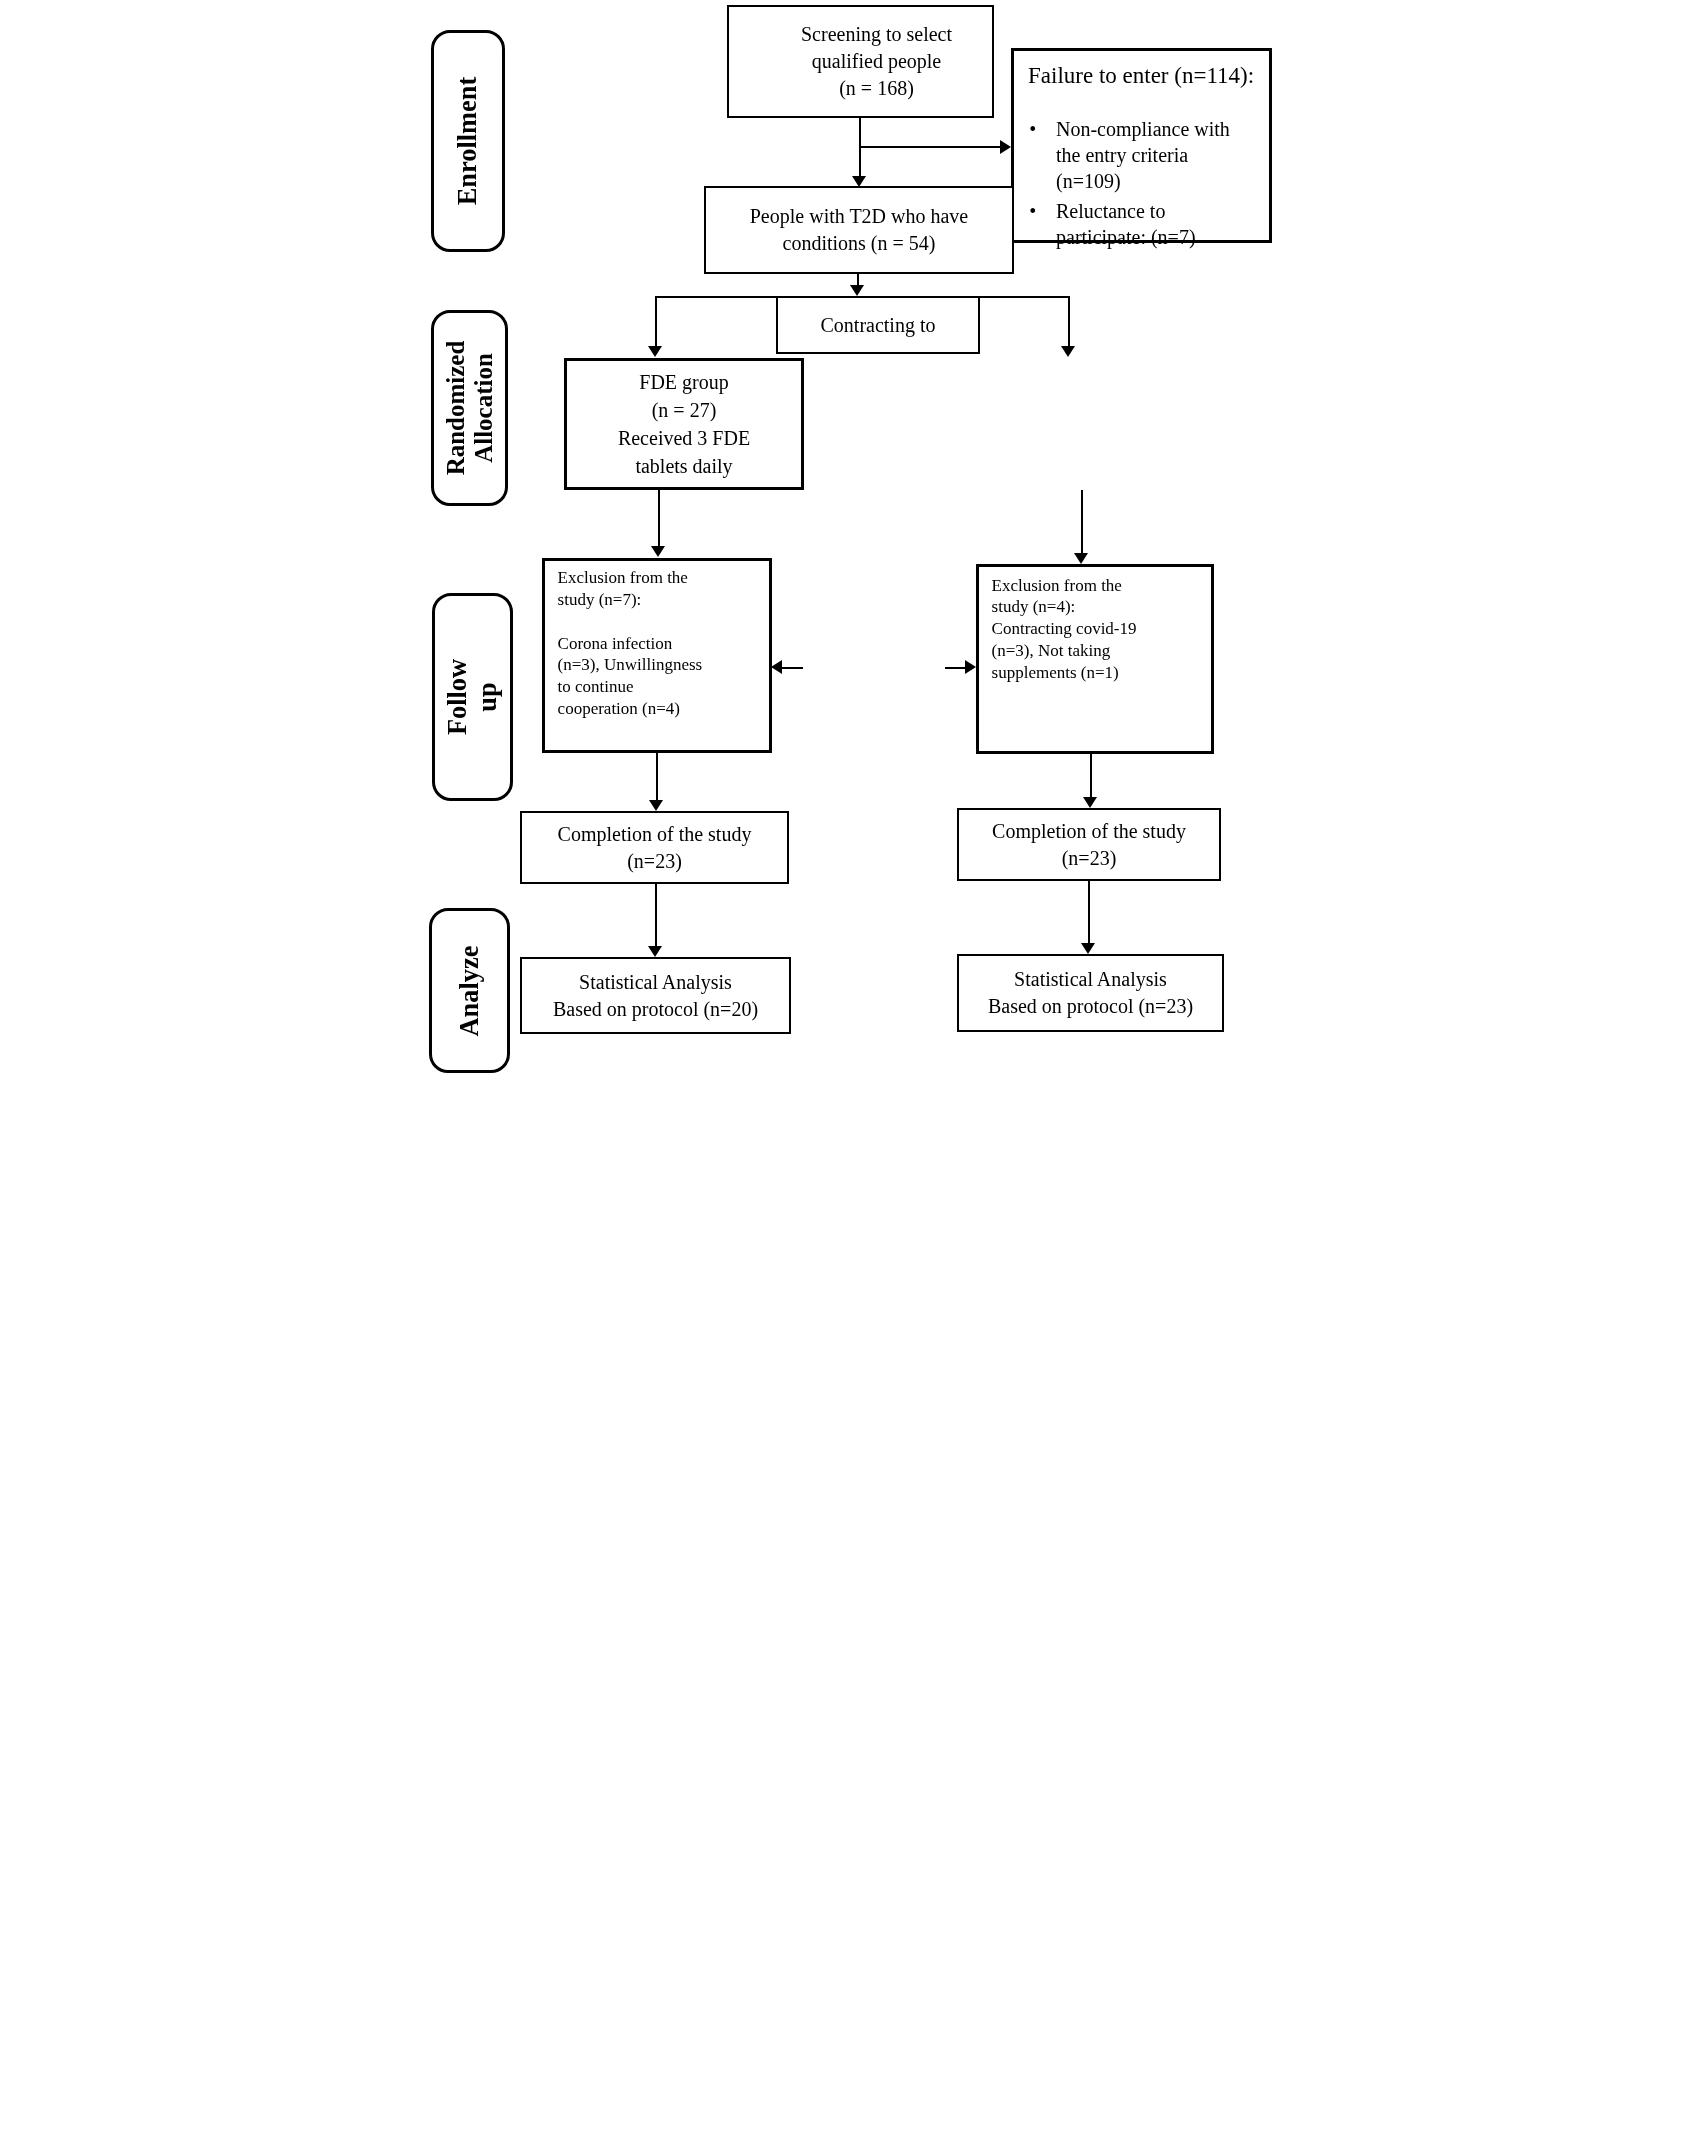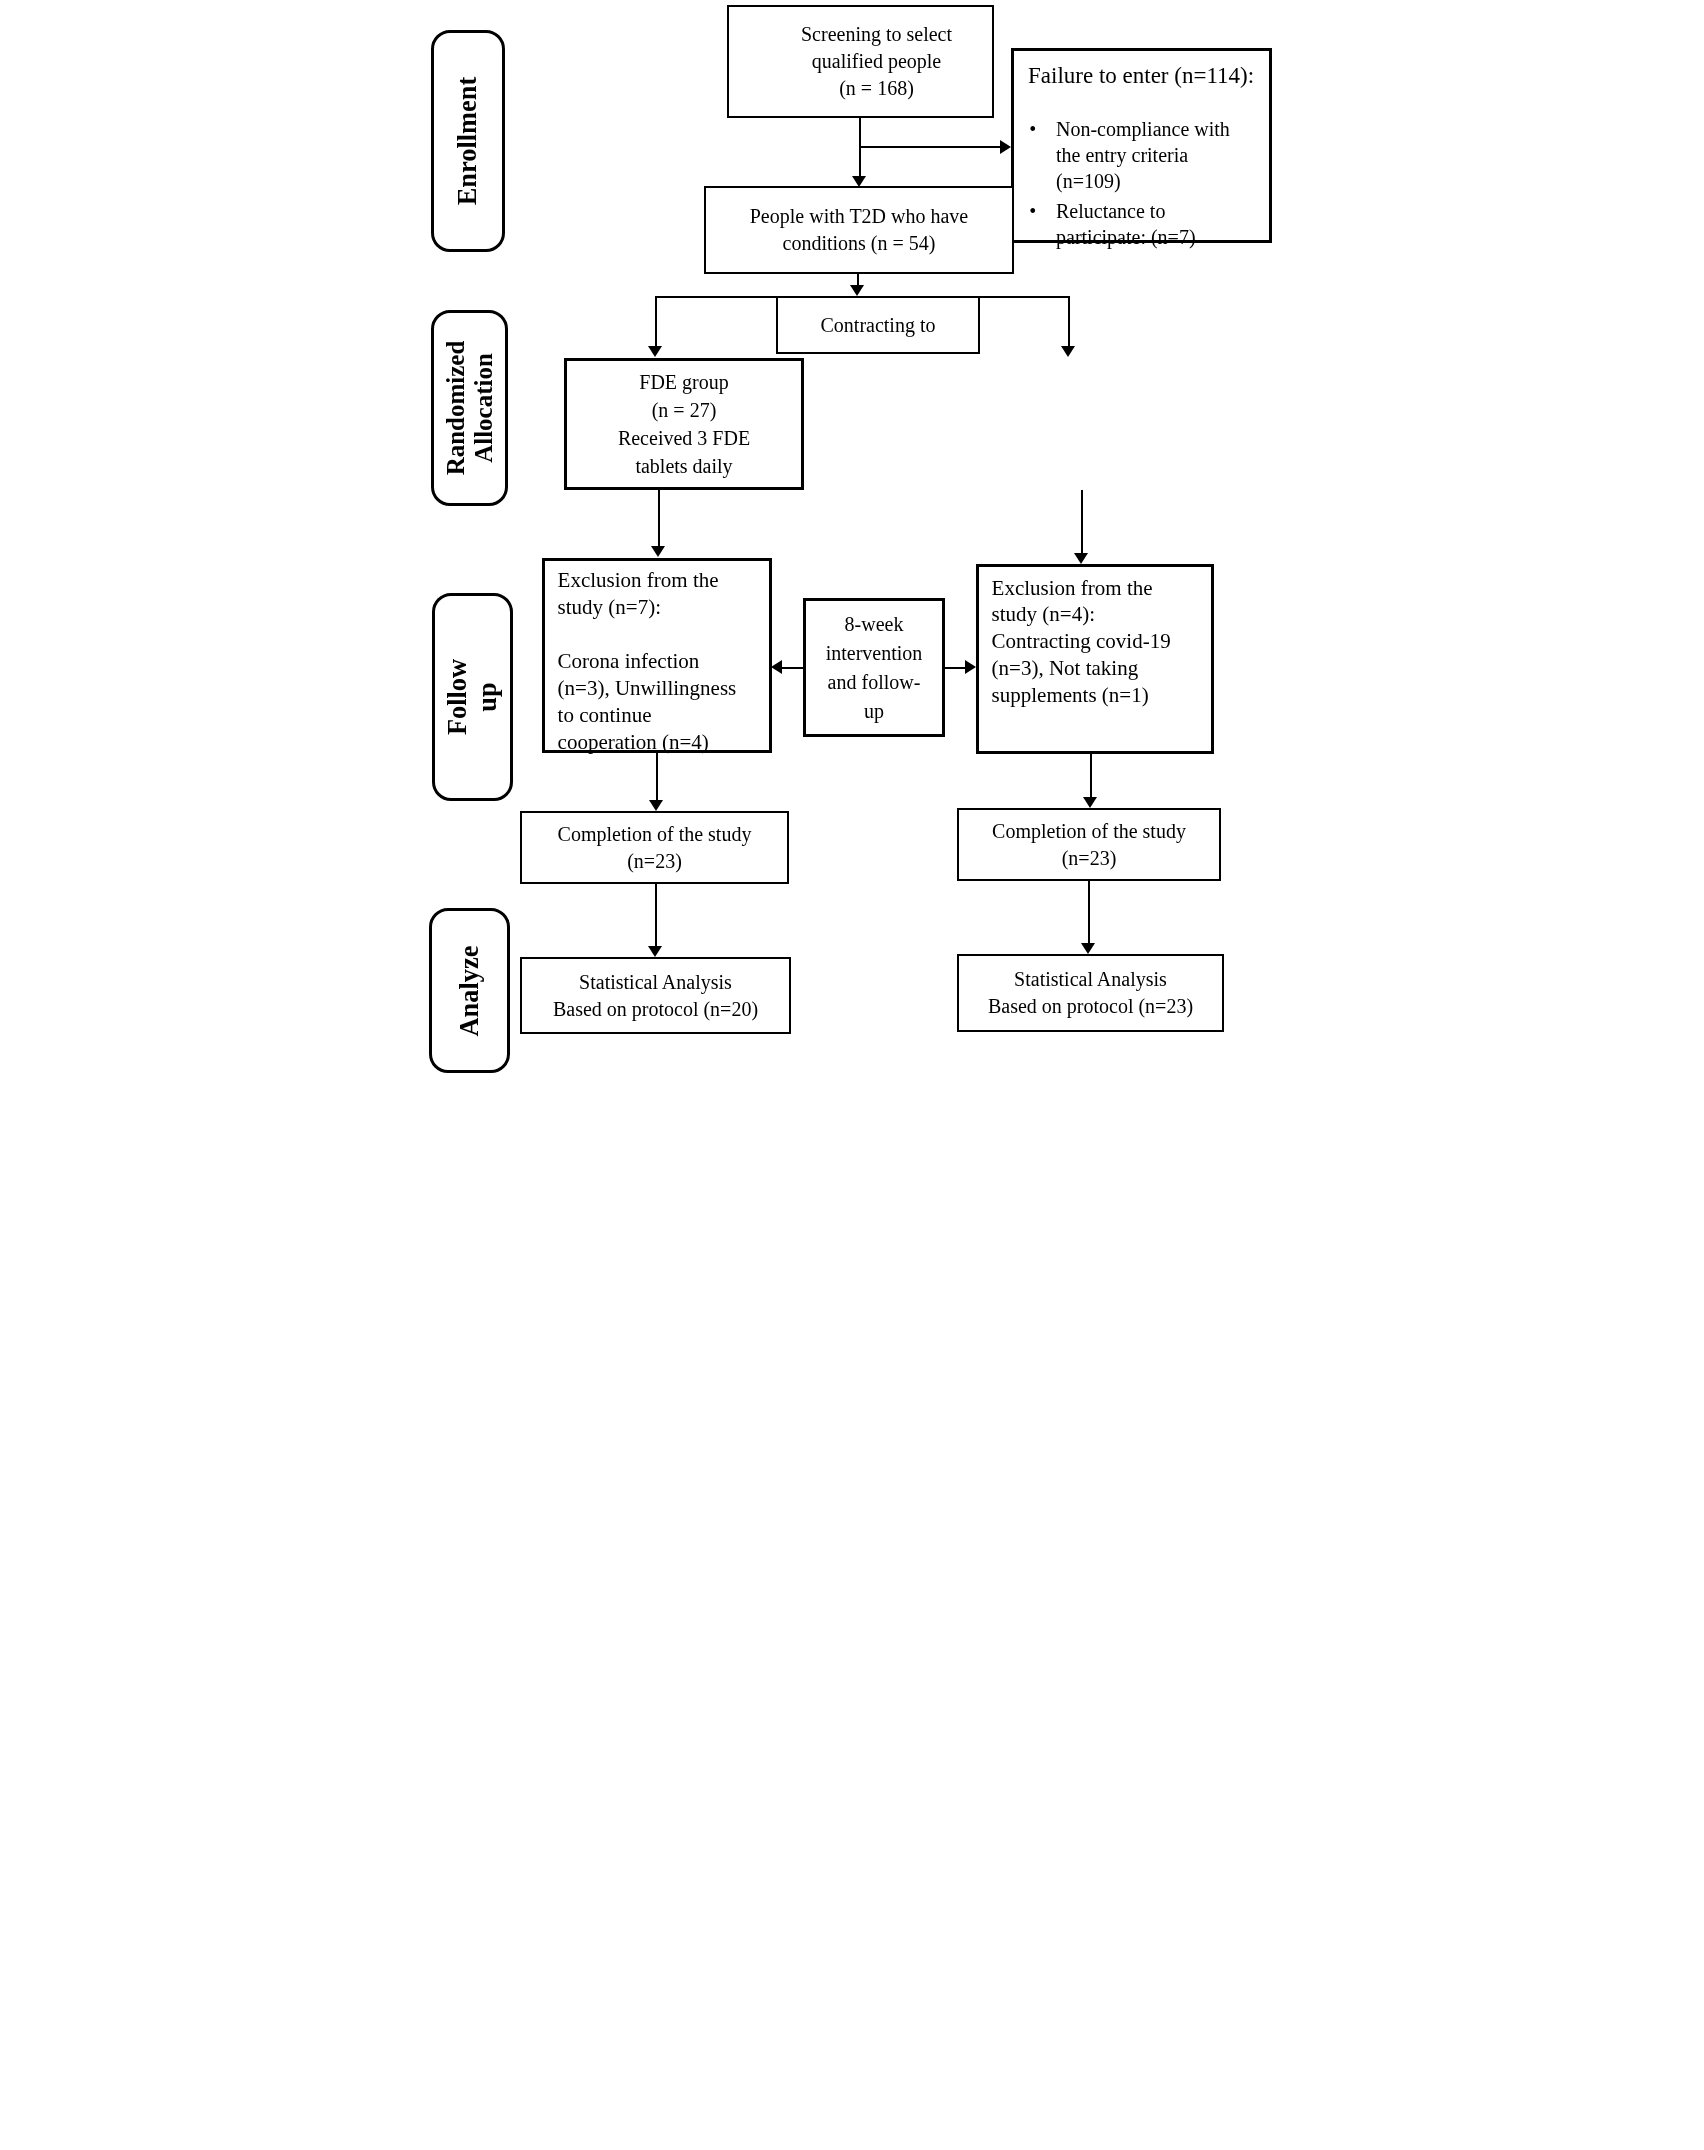--- a/index.html
+++ b/index.html
@@ -74,21 +74,21 @@
   #box-randomized  { left: 350px; top: 296px;  width: 204px; height: 58px; }
   #box-fde         { left: 138px; top: 358px;  width: 240px; height: 132px; }
   #box-placebo     { left: 555px; top: 358px;  width: 200px; height: 132px; }
   #box-excl-left   { left: 116px; top: 558px;  width: 230px; height: 195px; padding: 6.3px 8.8px 0 12.6px; }
   #box-week8       { left: 377px; top: 598px;  width: 142px; height: 139px; }
   #box-excl-right  { left: 550px; top: 564px;  width: 238px; height: 190px; padding: 7.6px 7.6px 0 12.6px; }
   #box-compl-left  { left: 94px; top: 811px; width: 269px; height: 73px; }
   #box-compl-right { left: 531px; top: 808px; width: 264px; height: 73px; }
   #box-stat-left   { left: 94px; top: 957px; width: 271px; height: 77px; }
   #box-stat-right  { left: 531px; top: 954px; width: 267px; height: 78px; }
-  #box-excl-left .box-text, #box-excl-right .box-text { font-size: 21px; line-height: 1.28; }
+  #box-excl-left .box-text, #box-excl-right .box-text { font-size: 17px; line-height: 1.28; }
   #box-week8 .box-text { line-height: 1.45; }
   #box-fde .box-text, #box-placebo .box-text { line-height: 1.4; }
   
   .failure-title { font-size: 23px; line-height: 1.3; text-align: left; }
   .failure-list { margin: 25px 0 0 0; padding: 0; list-style: none; }
   .failure-list li {
     position: relative;
     padding-left: 28px;
     font-size: 20px;
     line-height: 1.3;
@@ -165,26 +165,20 @@
   <div class="fbox thick align-left" id="box-excl-left">
     <div class="box-text">Exclusion from the
 study (n=7):
 
 Corona infection
 (n=3), Unwillingness
 to continue
 cooperation (n=4)</div>
   </div>
 
-  <div class="fbox thick" id="box-week8">
-    <div class="box-text">8-week
-intervention
-and follow-
-up</div>
-  </div>
 
   <div class="fbox thick align-left" id="box-excl-right">
     <div class="box-text">Exclusion from the
 study (n=4):
 Contracting covid-19
 (n=3), Not taking
 supplements (n=1)</div>
   </div>
 
   <div class="fbox" id="box-compl-left">

